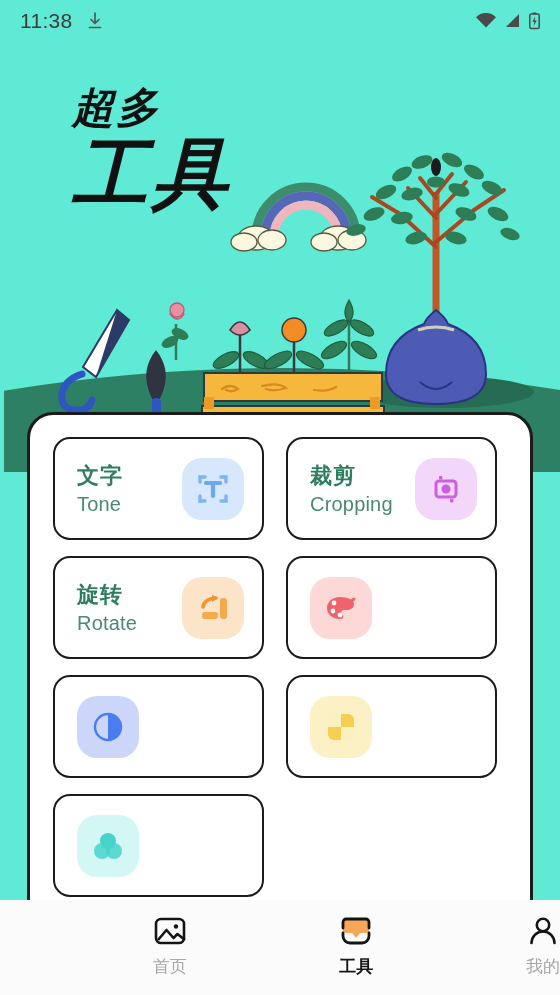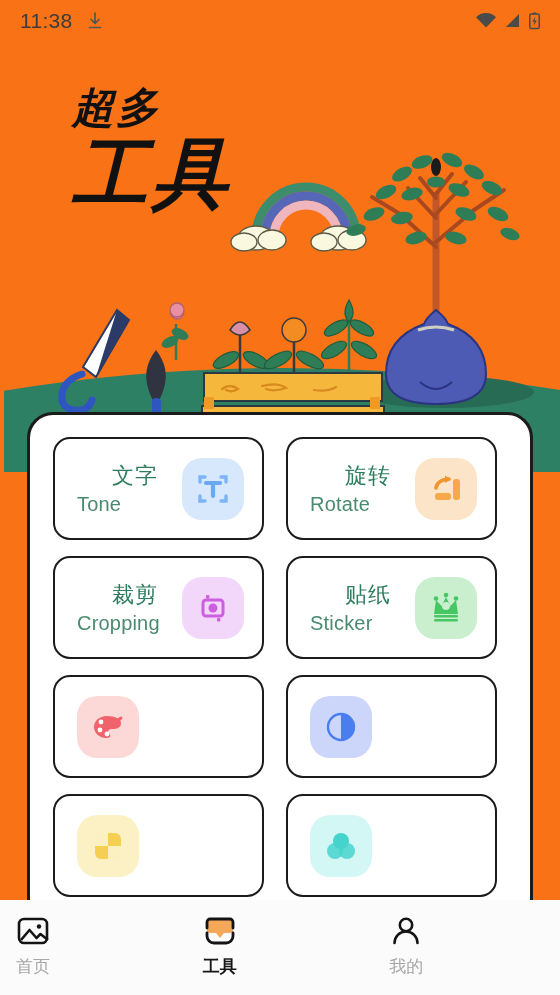--- a/index.html
+++ b/index.html
@@ -1,21 +1,21 @@
 <!DOCTYPE html>
 <html><head>
 <meta charset="utf-8">
 <style>
   * { margin:0; padding:0; box-sizing:border-box; }
   html, body {
     width:560px; height:995px;
     font-family:"Liberation Sans","DejaVu Sans",sans-serif;
     background:#f4f4f4; overflow:hidden;
   }
-  #phone { position:relative; width:560px; height:995px; background:#f97316; overflow:hidden; }
+  #phone { position:relative; width:560px; height:995px; background:#5eead4; overflow:hidden; }
 
   
   .statusbar{ position:absolute; top:0; left:0; width:560px; height:42px; display:flex;
     align-items:center; justify-content:space-between; padding:0 20px; }
   .sb-left{ display:flex; align-items:center; gap:14px; }
   .sb-time{ font-size:21px; color:#3c3c3c; letter-spacing:.3px; }
   .sb-right{ display:flex; align-items:center; gap:7px; }
 
   
   .hero{ position:absolute; top:42px; left:4px; width:560px; height:430px;font-style:italic; }
@@ -28,30 +28,30 @@
 
   
   .panel{ position:absolute; left:27px; top:412px; width:506px; height:520px;
     background:#fff; border:3px solid #1b1b1b; border-radius:26px 26px 0 0; }
   .grid{ position:absolute; left:0; top:0; width:100%; padding:22px 23px 0 23px;
     display:flex; flex-wrap:wrap; gap:16px 22px; }
   .card{ width:211px; height:103px; background:#fff; border:2.5px solid #1b1b1b;
     border-radius:17px; display:flex; align-items:center; justify-content:space-between;
     padding:0 18px 0 22px; }
   .card-txt{ display:flex; flex-direction:column; gap:2px; }
-  .card-cn{ font-size:22px; font-weight:normal; color:#2f7d5f;
-    font-family:"DejaVu Sans","Liberation Sans",sans-serif; letter-spacing:1px;margin-left:35px; }
+  .card-cn{ font-size:22px; font-weight:bold; color:#2f7d5f;
+    font-family:"DejaVu Sans","Liberation Sans",sans-serif; letter-spacing:1px; }
   .card-en{ font-size:20px; color:#4a8a70; letter-spacing:.2px; }
   .card-ic{ width:62px; height:62px; border-radius:20px; display:flex;
     align-items:center; justify-content:center; flex:none; }
 
   
   .nav{ position:absolute; left:0; bottom:0; width:560px; height:95px; background:#fbfbfb;
     display:flex; align-items:flex-start; padding-top:14px; }
-  .nav-item{ flex:1; display:flex; flex-direction:column; align-items:flex-start; gap:7px;margin-left:16px; }
+  .nav-item{ flex:1; display:flex; flex-direction:column; align-items:flex-end; gap:7px;margin-left:16px; }
   .nav-label{ font-size:17px; color:#a7a7a7;
     font-family:"DejaVu Sans","Liberation Sans",sans-serif; }
   .nav-item.active .nav-label{ color:#161616; font-weight:bold; }
 </style>
 </head>
 <body>
 
 <div id="phone">
 
   <div class="statusbar">
@@ -213,66 +213,49 @@
             <g stroke="#7cb4f5" stroke-width="3.4" fill="none" stroke-linecap="round">
               <path d="M5 11V6h5M31 11V6h-5M5 25v5h5M31 25v5h-5"></path>
             </g>
             <path d="M11 12h14M18 12v13" stroke="#6aa9f2" stroke-width="4.2" fill="none" stroke-linecap="round"></path>
           </svg>
         </div>
       </div>
 
       <div class="card">
         <div class="card-txt">
+          <span class="card-cn">裁剪</span>
+          <span class="card-en">Cropping</span>
+        </div>
+        <div class="card-ic" style="background:#f2d7fa">
+          <svg width="36" height="36" viewBox="0 0 36 36">
+            <rect x="8" y="10" width="20" height="16" rx="3" fill="none" stroke="#cc5fe0" stroke-width="3"></rect>
+            <circle cx="18" cy="18" r="4.5" fill="#cc5fe0"></circle>
+            <rect x="11" y="5" width="3.4" height="3.4" rx="1" fill="#cc5fe0"></rect>
+            <rect x="22" y="28" width="3.4" height="3.4" rx="1" fill="#cc5fe0"></rect>
+          </svg>
+        </div>
+      </div>
+
+      <div class="card">
+        <div class="card-txt">
           <span class="card-cn">旋转</span>
           <span class="card-en">Rotate</span>
         </div>
         <div class="card-ic" style="background:#fce4c9">
           <svg width="36" height="36" viewBox="0 0 36 36">
             <path d="M8 17 q1 -8 12 -9" stroke="#f5a councils" fill="none"></path>
             <path d="M8 17 q1 -8 13 -9" stroke="#f0962f" stroke-width="3.6" fill="none" stroke-linecap="round"></path>
             <path d="M17 4.5 L23 8.5 L17 12z" fill="#f0962f"></path>
             <rect x="7" y="22" width="16" height="7" rx="3" fill="#f5a94a"></rect>
             <rect x="25" y="8" width="7" height="21" rx="3" fill="#f5a94a"></rect>
           </svg>
         </div>
       </div>
 
-      <div class="card">
-        <div class="card-txt">
-          <span class="card-cn">裁剪</span>
-          <span class="card-en">Cropping</span>
-        </div>
-        <div class="card-ic" style="background:#f2d7fa">
-          <svg width="36" height="36" viewBox="0 0 36 36">
-            <rect x="8" y="10" width="20" height="16" rx="3" fill="none" stroke="#cc5fe0" stroke-width="3"></rect>
-            <circle cx="18" cy="18" r="4.5" fill="#cc5fe0"></circle>
-            <rect x="11" y="5" width="3.4" height="3.4" rx="1" fill="#cc5fe0"></rect>
-            <rect x="22" y="28" width="3.4" height="3.4" rx="1" fill="#cc5fe0"></rect>
-          </svg>
-        </div>
-      </div>
-
-      <div class="card">
-        <div class="card-txt">
-          <span class="card-cn">贴纸</span>
-          <span class="card-en">Sticker</span>
-        </div>
-        <div class="card-ic" style="background:#c9efcf">
-          <svg width="36" height="36" viewBox="0 0 36 36">
-            <path d="M6 24 L8 10 L13.5 16 L18 7 L22.5 16 L28 10 L30 24z" fill="#46c761"></path>
-            <circle cx="18" cy="16" r="4" fill="#c9efcf"></circle>
-            <rect x="6" y="25" width="24" height="2.6" rx="1.3" fill="#46c761"></rect>
-            <rect x="6" y="29" width="24" height="2.6" rx="1.3" fill="#46c761"></rect>
-            <circle cx="8" cy="8.5" r="2.3" fill="#46c761"></circle>
-            <circle cx="28" cy="8.5" r="2.3" fill="#46c761"></circle>
-            <circle cx="18" cy="5" r="2.3" fill="#46c761"></circle>
-          </svg>
-        </div>
-      </div>
 
       <div class="card">
         <div class="card-ic" style="background:#fcd9d7">
           <svg width="36" height="36" viewBox="0 0 36 36">
             <path d="M17 7 C9 7 4 12 4 18 C4 24 9 29 17 29 C21 29 21 26 19 24 C17 22 19 20 22 20 C28 20 31 18 31 14 C31 10 25 7 17 7z" fill="#f0636b"></path>
             <circle cx="11" cy="13" r="2.4" fill="#fff"></circle>
             <circle cx="10" cy="21" r="2.4" fill="#fff"></circle>
             <circle cx="17" cy="25" r="2.4" fill="#fff"></circle>
             <path d="M20 18 L31 9" stroke="#f0636b" stroke-width="3" stroke-linecap="round"></path>
           </svg>

